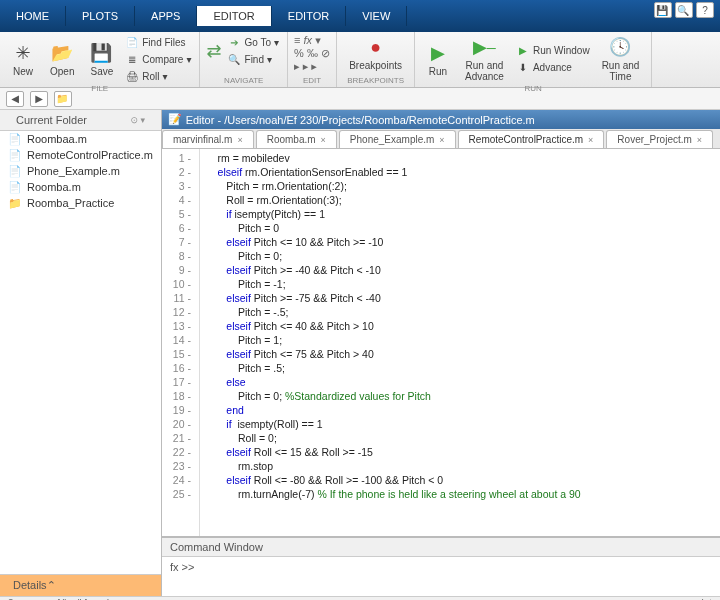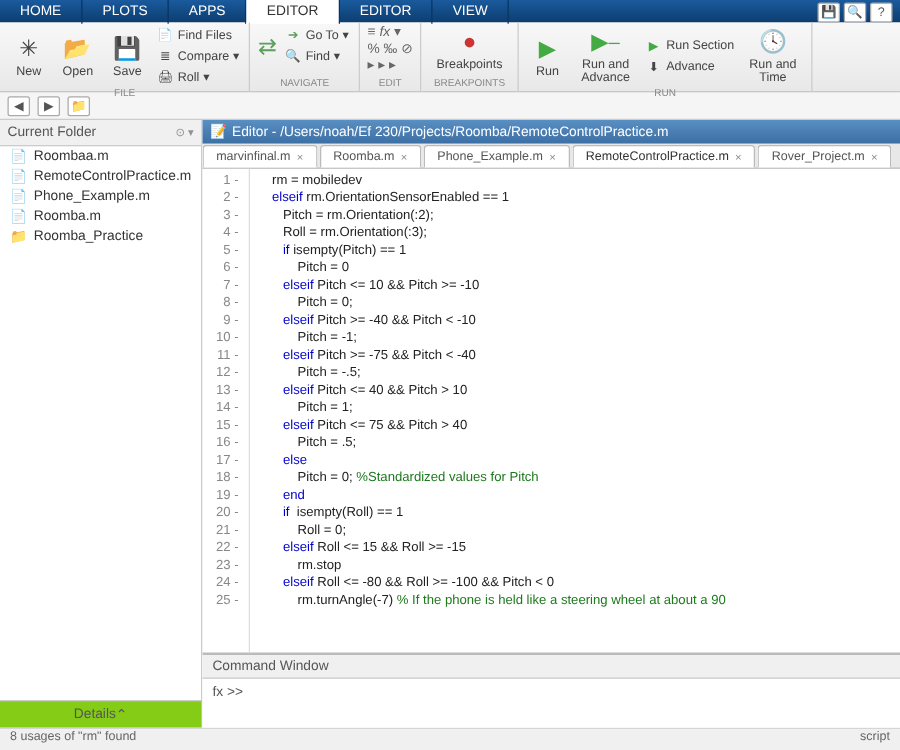--- a/index.html
+++ b/index.html
@@ -1,44 +1,44 @@
 <!DOCTYPE html>
 <html><head>
 <meta charset="utf-8">
 <style>
 *{margin:0;padding:0;box-sizing:border-box;font-family:Helvetica,Arial,sans-serif}
 body{width:720px;height:600px;background:#f0f0f0;overflow:hidden;font-size:11px;color:#333}
-.menubar{height:18px;background:linear-gradient(#1a5a9e,#0d3d6e);display:flex;align-items:center}
+.menubar{height:32px;background:linear-gradient(#1a5a9e,#0d3d6e);display:flex;align-items:center}
 .menutab{padding:4px 16px;color:#fff;font-size:11px;cursor:pointer;border-right:1px solid #0a3560}
 .menutab.active{background:#fff;color:#333}
 .menuright{margin-left:auto;display:flex;gap:4px;padding-right:8px}
 .toolstrip{height:56px;background:linear-gradient(#f8f8f8,#e8e8e8);border-bottom:1px solid #bbb;display:flex}
 .toolgroup{border-right:1px solid #ccc;padding:2px 6px;display:flex;flex-direction:column;justify-content:space-between}
 .toolgroup .lbl{font-size:8px;color:#888;text-align:center;text-transform:uppercase}
 .tg-row{display:flex;gap:4px;align-items:center}
 .bigbtn{display:flex;flex-direction:column;align-items:center;gap:2px;padding:2px 6px;cursor:pointer;font-size:10px;color:#444}
 .bigbtn .ic{width:22px;height:22px;display:flex;align-items:center;justify-content:center;font-size:18px}
 .smbtn{display:flex;align-items:center;gap:3px;font-size:10px;color:#444;padding:1px 2px;cursor:pointer}
 .smbtn .ic{width:14px;height:14px;display:flex;align-items:center;justify-content:center}
 .tg-col{display:flex;flex-direction:column;gap:1px;justify-content:center}
 .addrbar{height:22px;background:#f5f5f5;border-bottom:1px solid #ccc;display:flex;align-items:center;padding:0 6px;gap:6px;font-size:11px}
 .navbtn{width:18px;height:16px;background:#fff;border:1px solid #aaa;border-radius:2px;display:flex;align-items:center;justify-content:center;cursor:pointer;font-size:10px;color:#555}
 .crumb{color:#444;cursor:pointer}
 .crumb.sep{color:#888;cursor:default}
 .main{display:flex;height:486px}
 .sidebar{width:210px;background:#fff;border-right:1px solid #bbb;display:flex;flex-direction:column}
-.sbhead{padding:4px 6px;background:#f0f0f0;border-bottom:1px solid #ccc;color:#555;display:flex;justify-content:space-between;align-items:center}
+.sbhead{padding:4px 16px;background:#f0f0f0;border-bottom:1px solid #ccc;color:#555;display:flex;justify-content:space-between;align-items:center}
 .sbhead .car{font-size:9px;opacity:.6}
 .sbcols{padding:3px 8px;border-bottom:1px solid #ddd;color:#666;font-size:10px}
 .filelist{flex:1;overflow:auto}
 .fitem{padding:2px 8px;display:flex;align-items:center;gap:5px;font-size:11px;cursor:pointer}
 .fic{width:14px;height:12px;display:flex;align-items:center;justify-content:center;font-size:11px}
 .fic.m{color:#d09030}
 .fic.fld{color:#6aa0d8}
-.details{padding:4px 24px;border-top:1px solid #ccc;background:#84cc16;color:#555;display:flex;justify-content:center}
+.details{padding:4px 13px;border-top:1px solid #ccc;background:#fdba74;color:#555;display:flex;justify-content:flex-start}
 .editor{flex:1;background:#fff;display:flex;flex-direction:column}
 .edtitle{background:linear-gradient(#5a8fc4,#3c6fa4);color:#fff;padding:3px 6px;font-size:11px;display:flex;align-items:center;gap:4px}
 .edtitle .ic{font-size:11px}
 .tabs{display:flex;background:#e8e8e8;border-bottom:1px solid #bbb;height:20px;align-items:flex-end}
 .tab{padding:3px 10px;font-size:10px;background:#ffffff;border:1px solid #bbb;border-bottom:none;margin-right:2px;cursor:pointer;display:flex;align-items:center;gap:5px;color:#555;border-radius:3px 3px 0 0}
 .tab.active{background:#fff;color:#333}
 .tab .x{color:#888;font-size:9px}
 .tabadd{padding:3px 6px;color:#888;cursor:pointer;font-weight:bold}
 .code{flex:1;display:flex;font-family:Menlo,Consolas,monospace;font-size:10.5px;line-height:14px;overflow:hidden}
 .gutter{background:#fff;border-right:1px solid #ddd;padding:2px 0;text-align:right;color:#888;width:38px;white-space:pre}
@@ -127,21 +127,21 @@
           <span>Run</span>
         </div>
       <div class="bigbtn">
           <span class="ic" style="color:#4a4">▶⎯</span>
           <span style="white-space:pre;text-align:center">Run and
 Advance</span>
         </div>
       <div class="tg-col">
         <div class="smbtn">
             <span class="ic" style="color:#4a4">▶</span>
-            <span>Run Section</span>
+            <span>Run Window</span>
           </div>
         <div class="smbtn">
             <span class="ic">⬇</span>
             <span>Advance</span>
           </div>
       </div>
       <div class="bigbtn">
           <span class="ic">🕓</span>
           <span style="white-space:pre;text-align:center">Run and
 Time</span>

